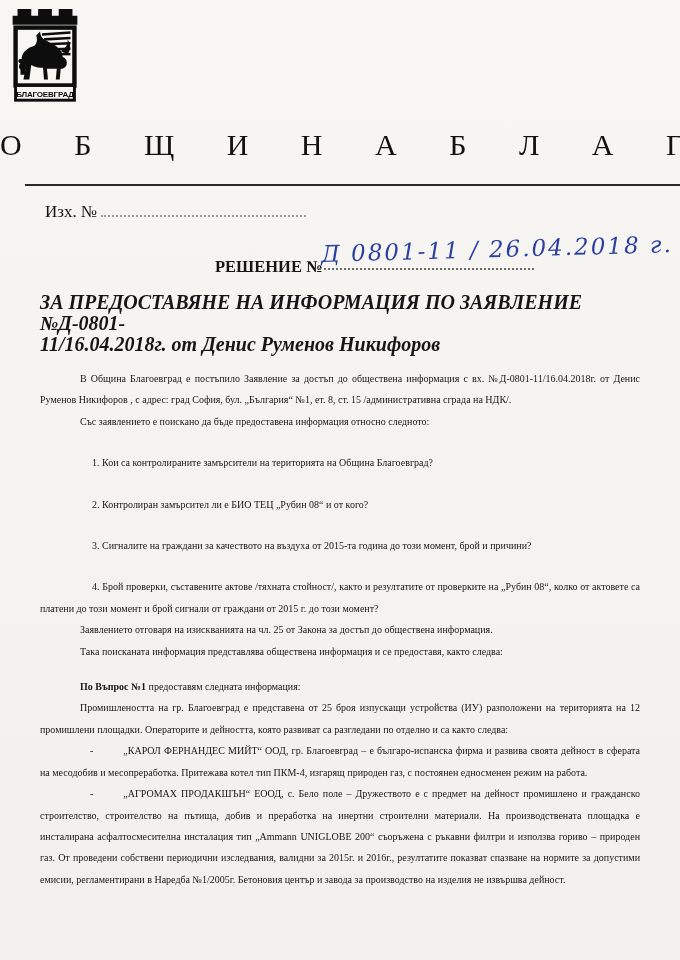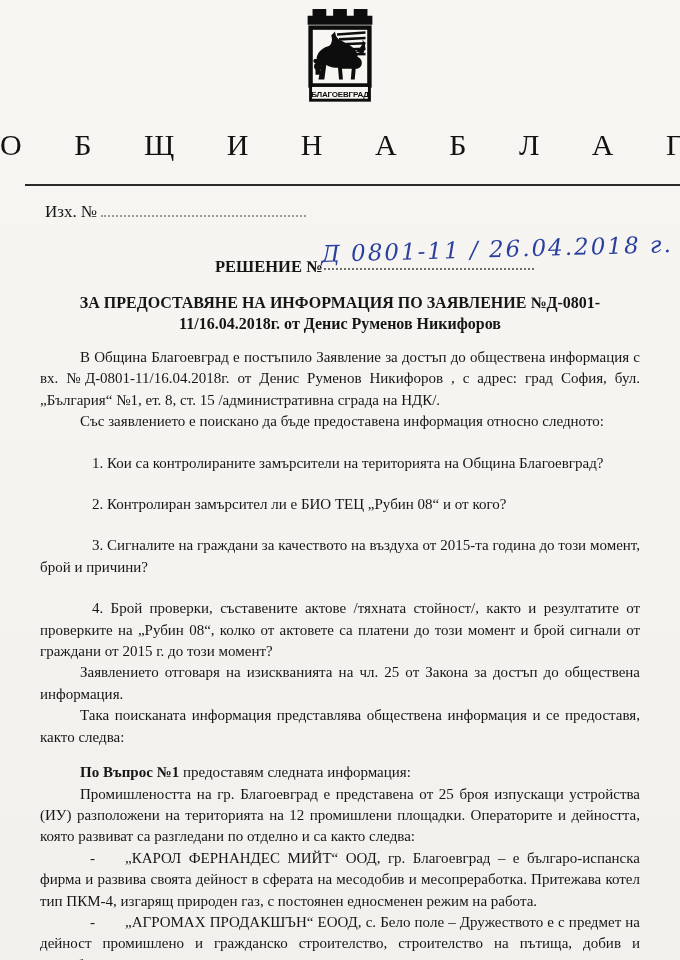--- a/index.html
+++ b/index.html
@@ -4,21 +4,21 @@
 <style>
   html, body { margin:0; padding:0; }
   body {
     width:680px; height:960px;
     overflow:hidden;
     background:linear-gradient(180deg,#f7f6f3 0%,#f4f3f0 55%,#f1f0ed 100%);
     font-family:"Liberation Serif", serif;
     color:#161616;
     position:relative;
   }
-  .logo-wrap { text-align:center; padding-top:8px; }
+  .logo-wrap { padding-top:8px; }
   .page-title {
     text-align:center;
     font-size:30px;
     letter-spacing:0.30em;
     word-spacing:0.9em;
     margin-top:14px;
     white-space:nowrap;
     color:#121212;
   }
   .rule {
@@ -48,27 +48,28 @@
   .handwriting {
     position:absolute; left:-2px; top:-16px;
     color:#2b3f9e;
     font-size:23px; font-weight:normal; font-style:italic;
     font-family:"DejaVu Serif", serif;
     letter-spacing:2px;
     transform:rotate(-1.6deg);
     white-space:nowrap;
   }
   .subject {
-    text-align:center; font-weight:bold;
-    font-size:16px; line-height:21px;
+    text-align:left; font-weight:bold;
+    font-size:20px; line-height:21px;
     margin-top:10px;
+    font-style:italic;
   }
   .para {
     margin:0; text-align:justify;
-    font-size:15px; line-height:21.4px;
+    font-size:10px; line-height:21.4px;
     text-indent:40px;
   }
   .para.q { text-indent:52px;margin-top:20px; }
   .para.bullet { text-indent:50px; }
   .tab { display:inline-block; width:30px; }
   .answer-lead { margin-top:14px; }
   .body-block { margin-top:13px; }
   b.lead { font-weight:bold; }
 </style>
 </head>

